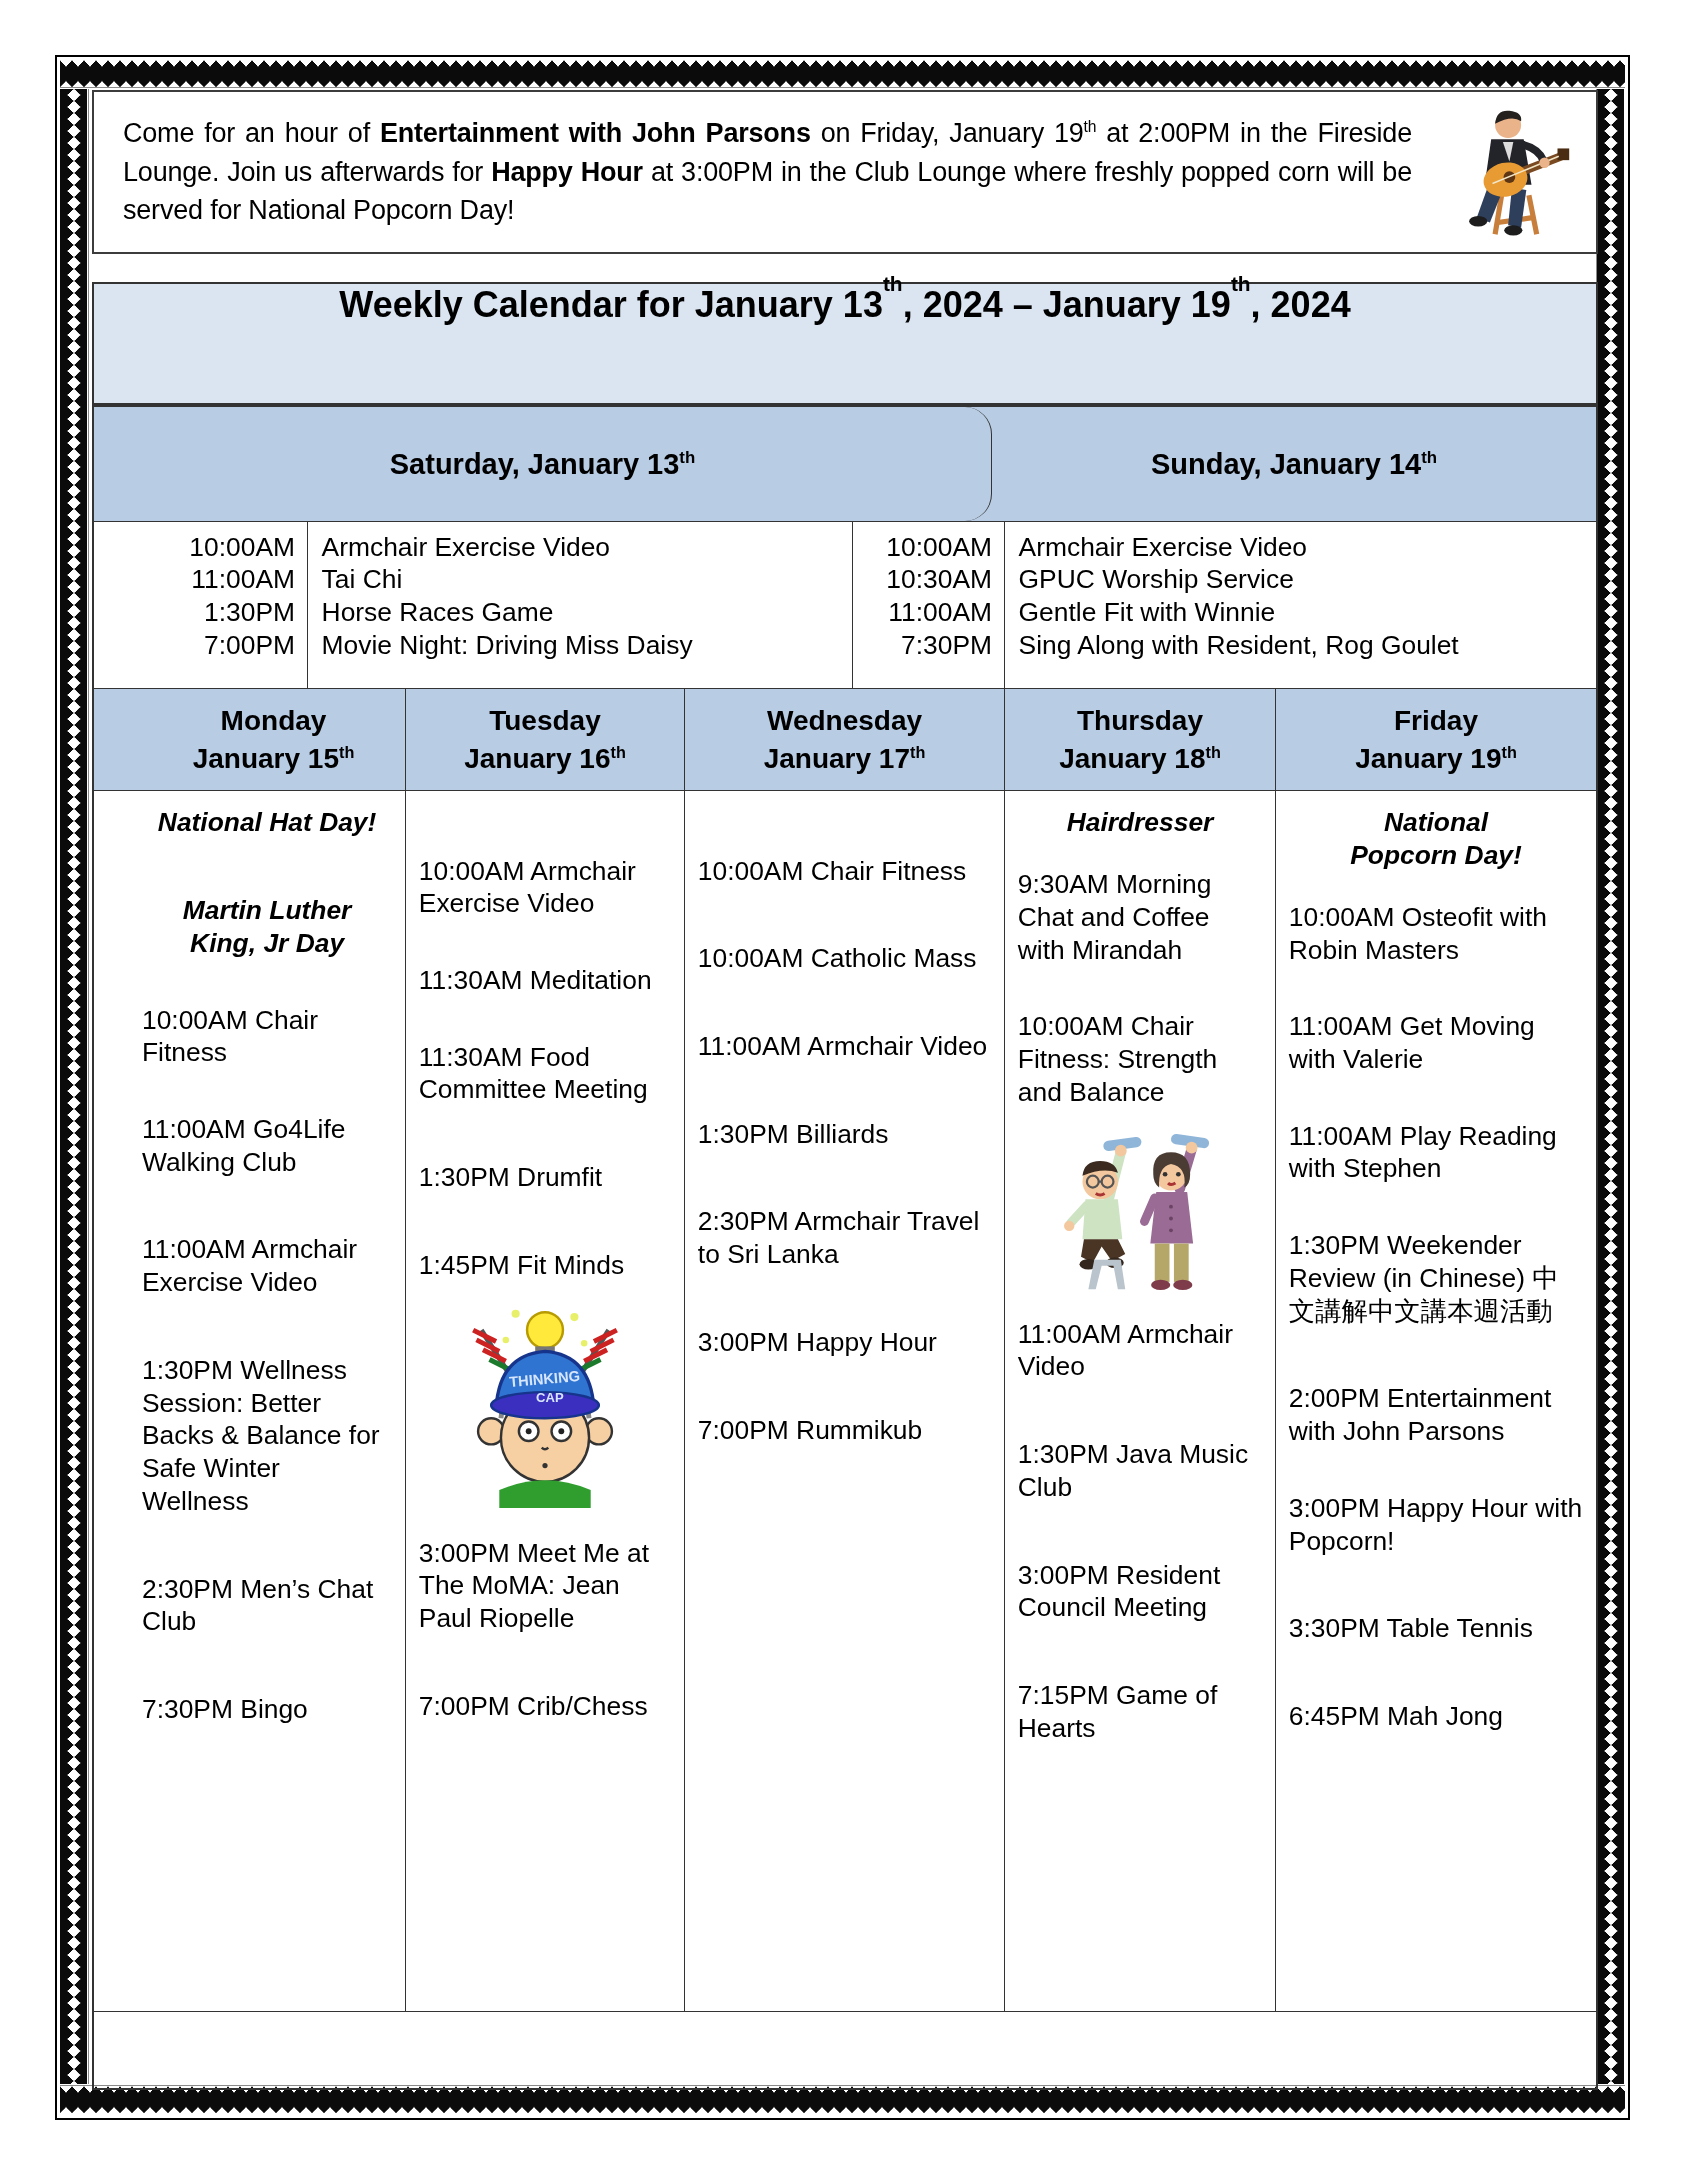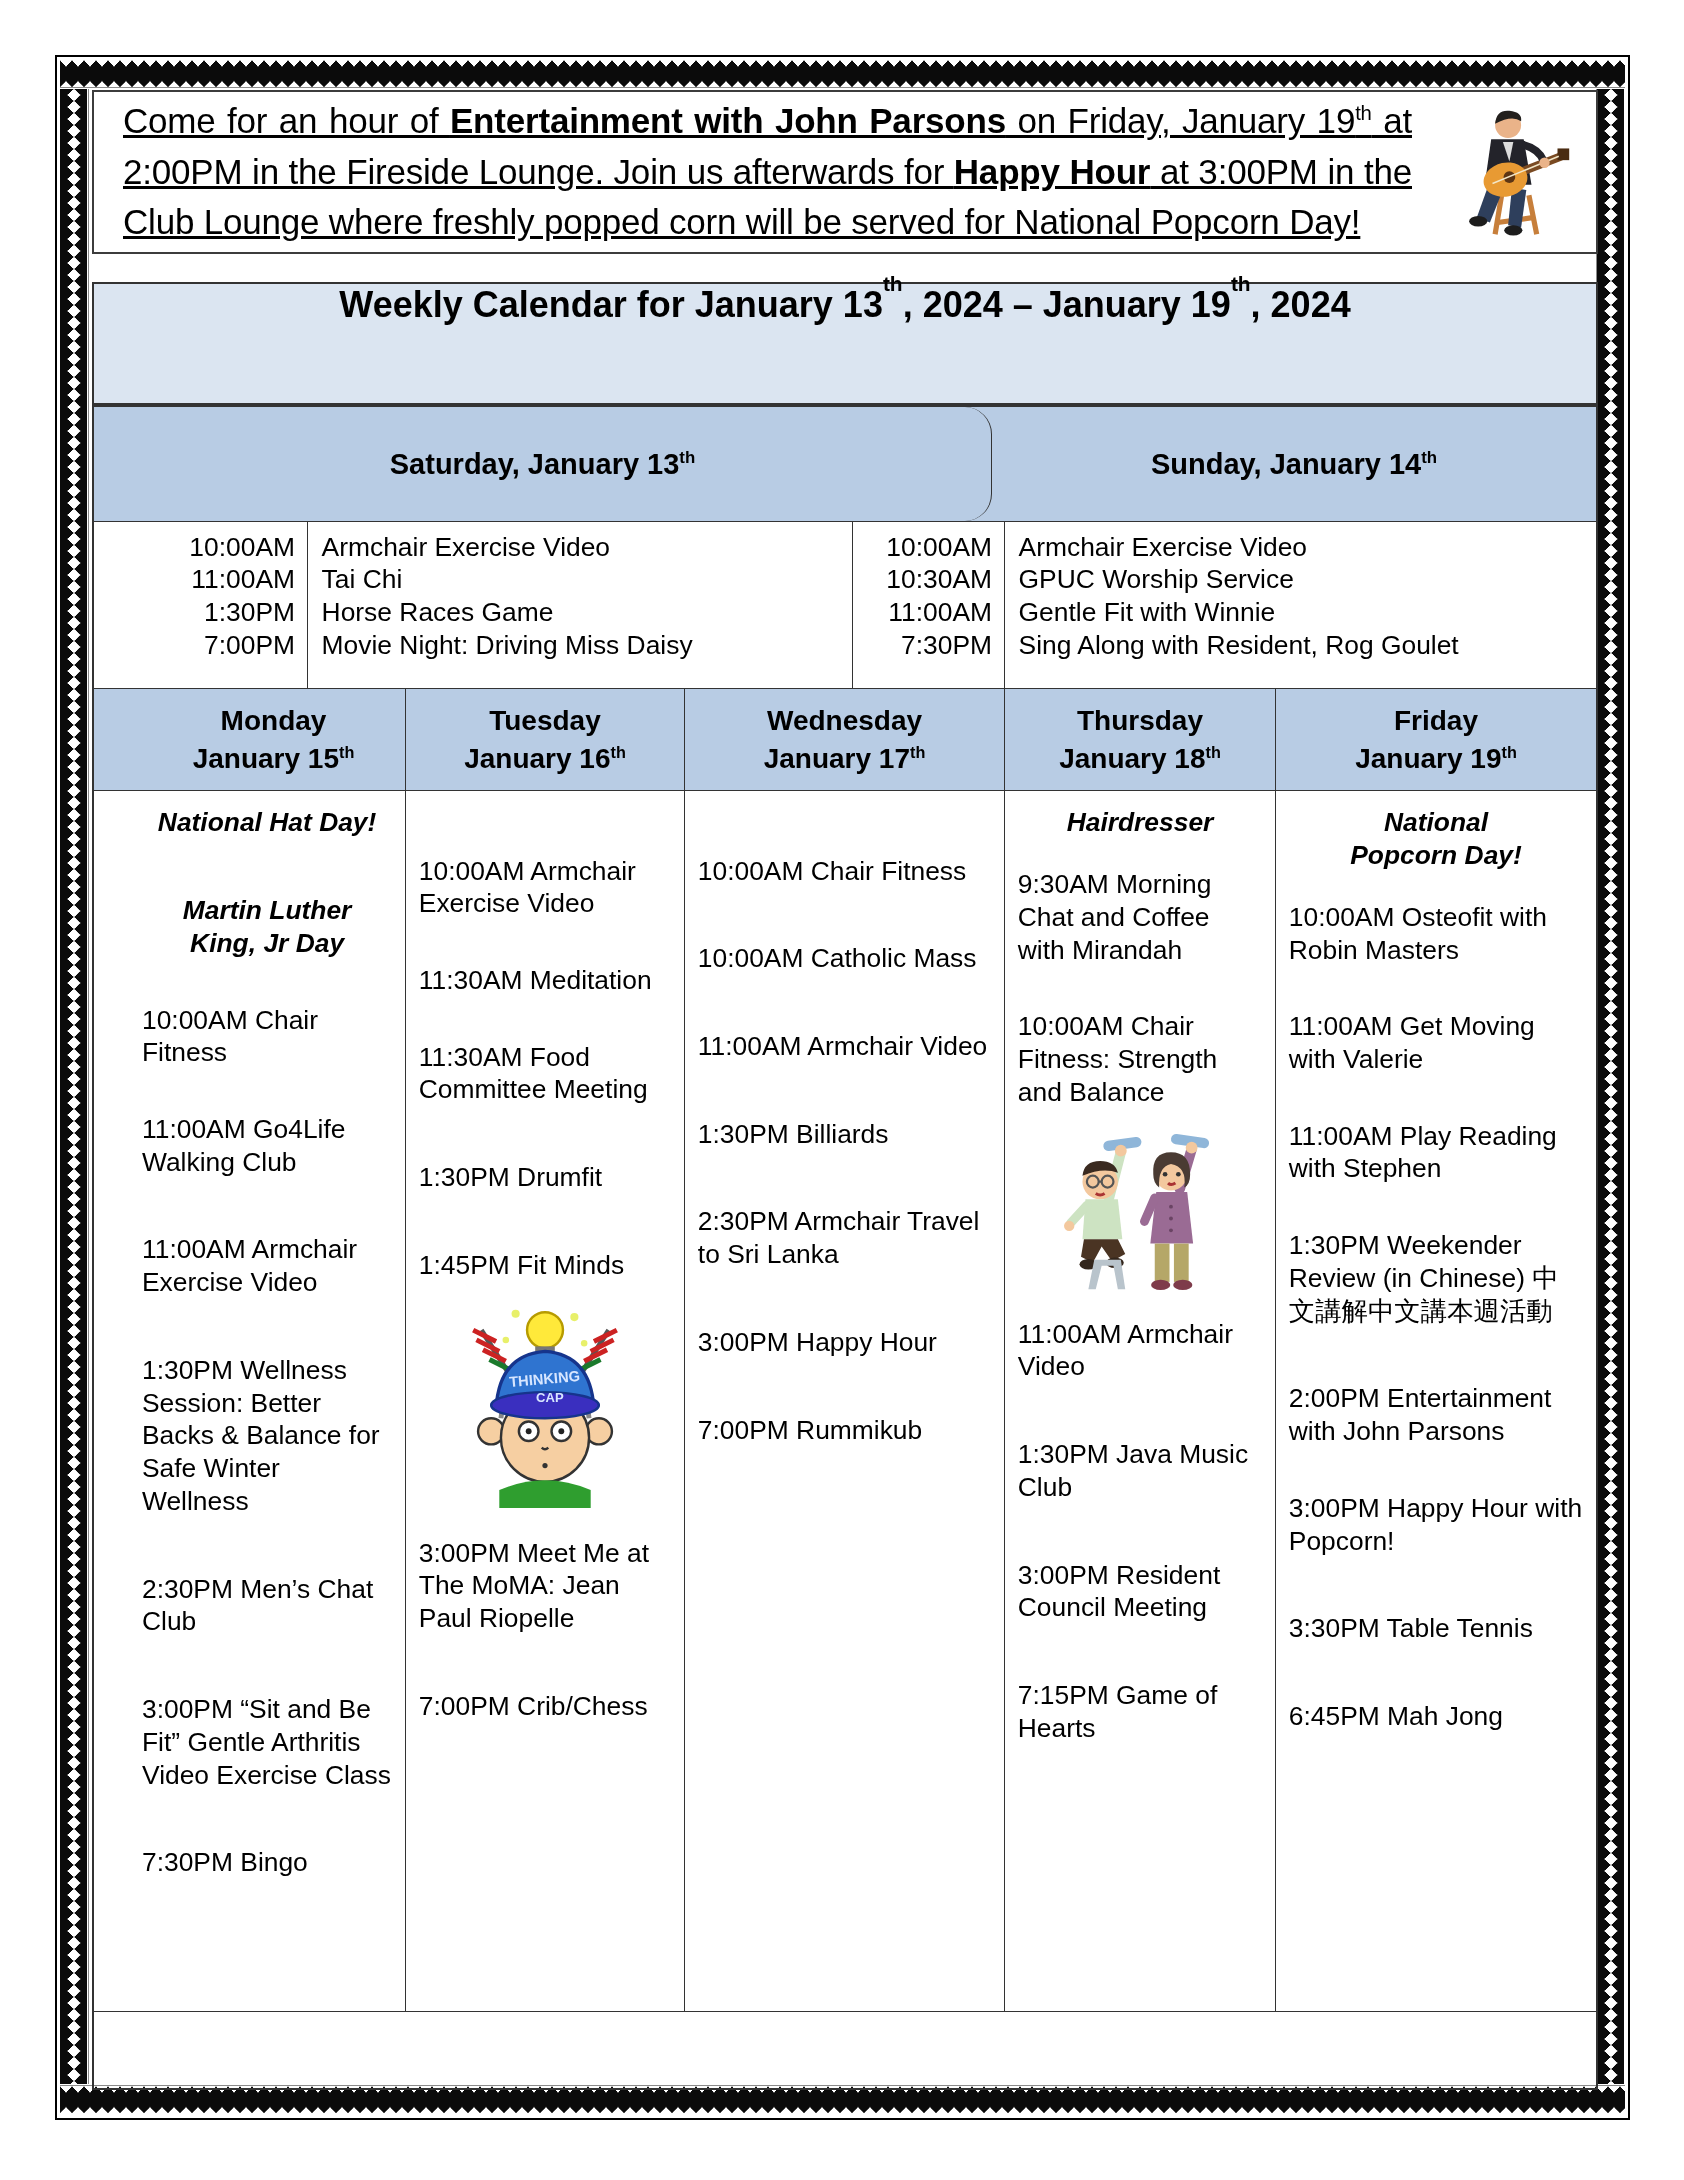--- a/index.html
+++ b/index.html
@@ -29,21 +29,21 @@
   .band-left   { left:60px;  top:89px; height:1995px; width:29px; border-right:1.7px solid #8a8a8a; display:flex; }
   .band-right  { right:60px; top:89px; height:1995px; width:29px; border-left:1.7px solid #8a8a8a; display:flex; }
   .band-left .zz-v, .band-right .zz-v { height:100%; }
 
   
   .content { position:absolute; left:92px; top:90px; width:1506px; }
 
   
   .banner-box { height:164px; border:2.6px solid #3c3c3c; display:flex; align-items:center;
                 padding:6.8px 19px 6.8px 29px; gap:22px; background:#fff; }
-  .banner-text { flex:1; font-size:35px; line-height:1.44; text-align:justify; letter-spacing:-0.2px;text-decoration:underline; }
+  .banner-text { flex:1; font-size:27px; line-height:1.44; text-align:justify; letter-spacing:-0.2px; }
   .banner-text b { font-weight:bold; }
   sup { font-size:58%; vertical-align:super; line-height:0; }
   .banner-art { width:143px; height:143px; flex:none; }
 
   
   .title-bar { margin-top:28px; height:123px; background:#dbe5f1; border:2.6px solid #333;
                display:flex; align-items:flex-start; justify-content:center;
                font-weight:bold; font-size:36px; }
 
   
@@ -208,21 +208,20 @@
       <div class="row wd-body">
 
         <div class="day-col c-mon">
           <div class="sp">National Hat Day!</div>
           <div class="sp narrow mt-md">Martin Luther King, Jr Day</div>
           <div class="ev">10:00AM Chair Fitness</div>
           <div class="ev">11:00AM Go4Life Walking Club</div>
           <div class="ev mt-md">11:00AM Armchair Exercise Video</div>
           <div class="ev mt-md b">1:30PM Wellness Session: Better Backs &amp; Balance for Safe Winter Wellness</div>
           <div class="ev mt-md b">2:30PM Men’s Chat Club</div>
-          <div class="ev mt-md">3:00PM “Sit and Be Fit” Gentle Arthritis Video Exercise Class</div>
           <div class="ev mt-md">7:30PM Bingo</div>
         </div>
 
         <div class="day-col c-tue">
           <div class="ev mt-md">10:00AM Armchair Exercise Video</div>
           <div class="ev">11:30AM Meditation</div>
           <div class="ev b">11:30AM Food Committee Meeting</div>
           <div class="ev mt-md b">1:30PM Drumfit</div>
           <div class="ev mt-md b">1:45PM Fit Minds</div>
           <svg class="art" width="204" height="204" viewBox="0 0 120 125" style="font-size:31px">

